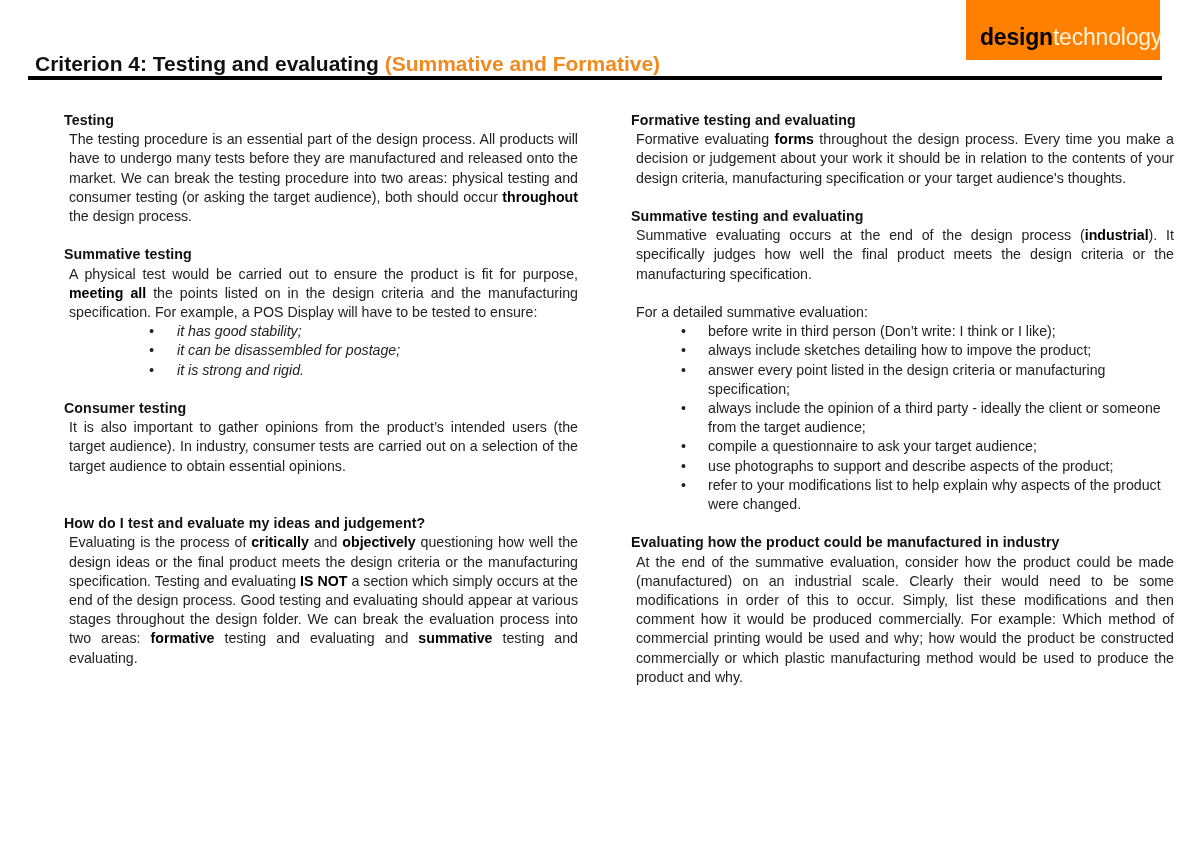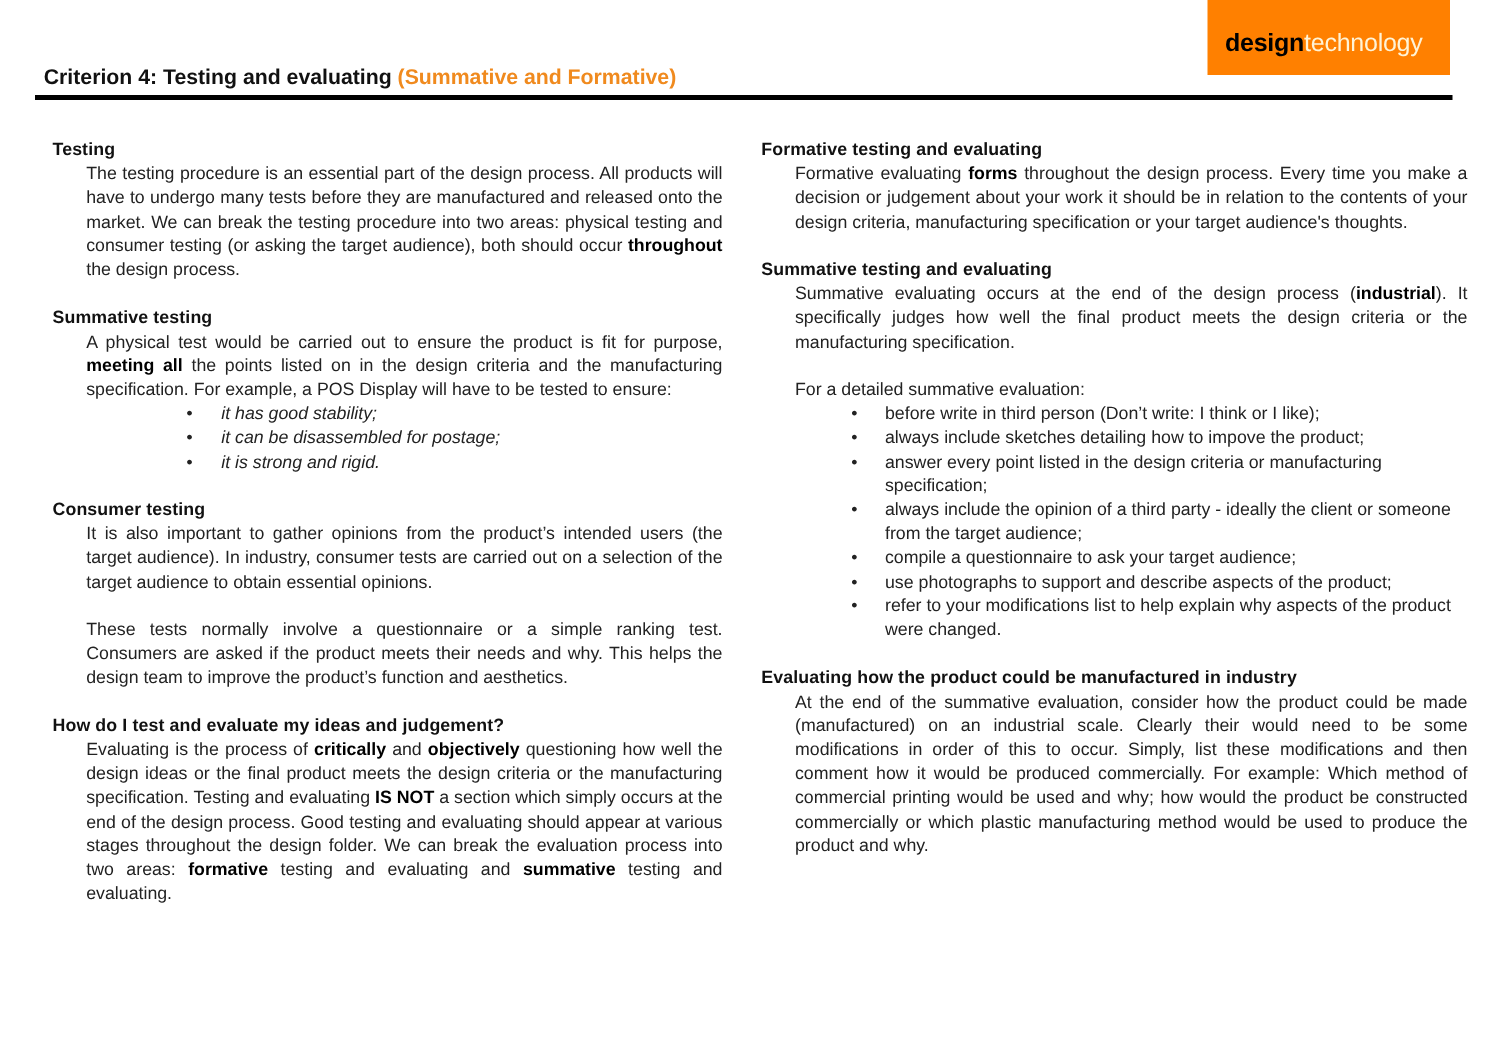--- a/index.html
+++ b/index.html
@@ -1,30 +1,30 @@
 <!DOCTYPE html>
 <html><head>
 <meta charset="utf-8">
 <style>
   html, body { margin: 0; padding: 0; background: #ffffff; }
   body { width: 1191px; height: 842px; position: relative; overflow: hidden;
          font-family: "Liberation Sans", sans-serif; color: #111; }
   .brand { position: absolute; left: 966px; top: 0; width: 194px; height: 60px;
            background: #ff8000; }
-  .brand-text { position: absolute; left: 14px; top: 24px; font-size: 20px; color: #fff3d6;
+  .brand-text { position: absolute; left: 14px; top: 24px; font-size: 23px; color: #fff3d6;
                 letter-spacing: -0.2px; }
   .brand-text b { font-weight: bold; }
-  .title { position: absolute; left: 35px; top: 52px; font-size: 17px; font-weight: bold;
+  .title { position: absolute; left: 35px; top: 52px; font-size: 21px; font-weight: bold;
            color: #111; white-space: nowrap; }
   .title .accent { color: #f08a1e; }
   .rule { position: absolute; left: 28px; top: 76px; width: 1134px; height: 4px; background: #000; }
   .col { position: absolute; top: 111px; font-size: 14.2px; line-height: 19.2px; }
   .col.left { left: 42px; width: 536px; }
   .col.right { left: 609px; width: 565px; }
-  .sec-h { font-weight: bold; letter-spacing: 0.1px; }
+  .sec-h { font-weight: bold; letter-spacing: 0.1px; margin-left: 22px; }
   .para { padding-left: 27px; text-align: justify; color: #222; }
   .gap { height: 19.2px; }
   .bl { list-style: none; margin: 0; padding: 0; }
   .bl li { position: relative; color: #222; }
   .bl.italic li { font-style: italic; }
   .left .bl li { padding-left: 135px; }
   .left .bl li .dot { position: absolute; left: 107px; }
   .right .bl li { padding-left: 99px; }
   .right .bl li .dot { position: absolute; left: 72px; }
   b { font-weight: bold; color: #000; }
@@ -52,21 +52,20 @@
       <li><span class="dot">•</span><span>it has good stability;</span></li>
       <li><span class="dot">•</span><span>it can be disassembled for postage;</span></li>
       <li><span class="dot">•</span><span>it is strong and rigid.</span></li>
     </ul>
   </div>
   <div class="gap"></div>
   <div>
     <div class="sec-h">Consumer testing</div>
     <div class="para">It is also important to gather opinions from the product’s intended users (the target audience). In industry, consumer tests are carried out on a selection of the target audience to obtain essential opinions.</div>
     <div class="gap"></div>
-    <div class="para">These tests normally involve a questionnaire or a simple ranking test. Consumers are asked if the product meets their needs and why. This helps the design team to improve the product’s function and aesthetics.</div>
   </div>
   <div class="gap"></div>
   <div>
     <div class="sec-h">How do I test and evaluate my ideas and judgement?</div>
     <div class="para"><span>Evaluating is the process of </span><b>critically</b><span> and </span><b>objectively</b><span> questioning how well the design ideas or the final product meets the design criteria or the manufacturing specification. Testing and evaluating </span><b>IS NOT</b><span> a section which simply occurs at the end of the design process. Good testing and evaluating should appear at various stages throughout the design folder. We can break the evaluation process into two areas: </span><b>formative</b><span> testing and evaluating and </span><b>summative</b><span> testing and evaluating.</span></div>
   </div>
 </div>
 
 <div class="col right">
   <div>

